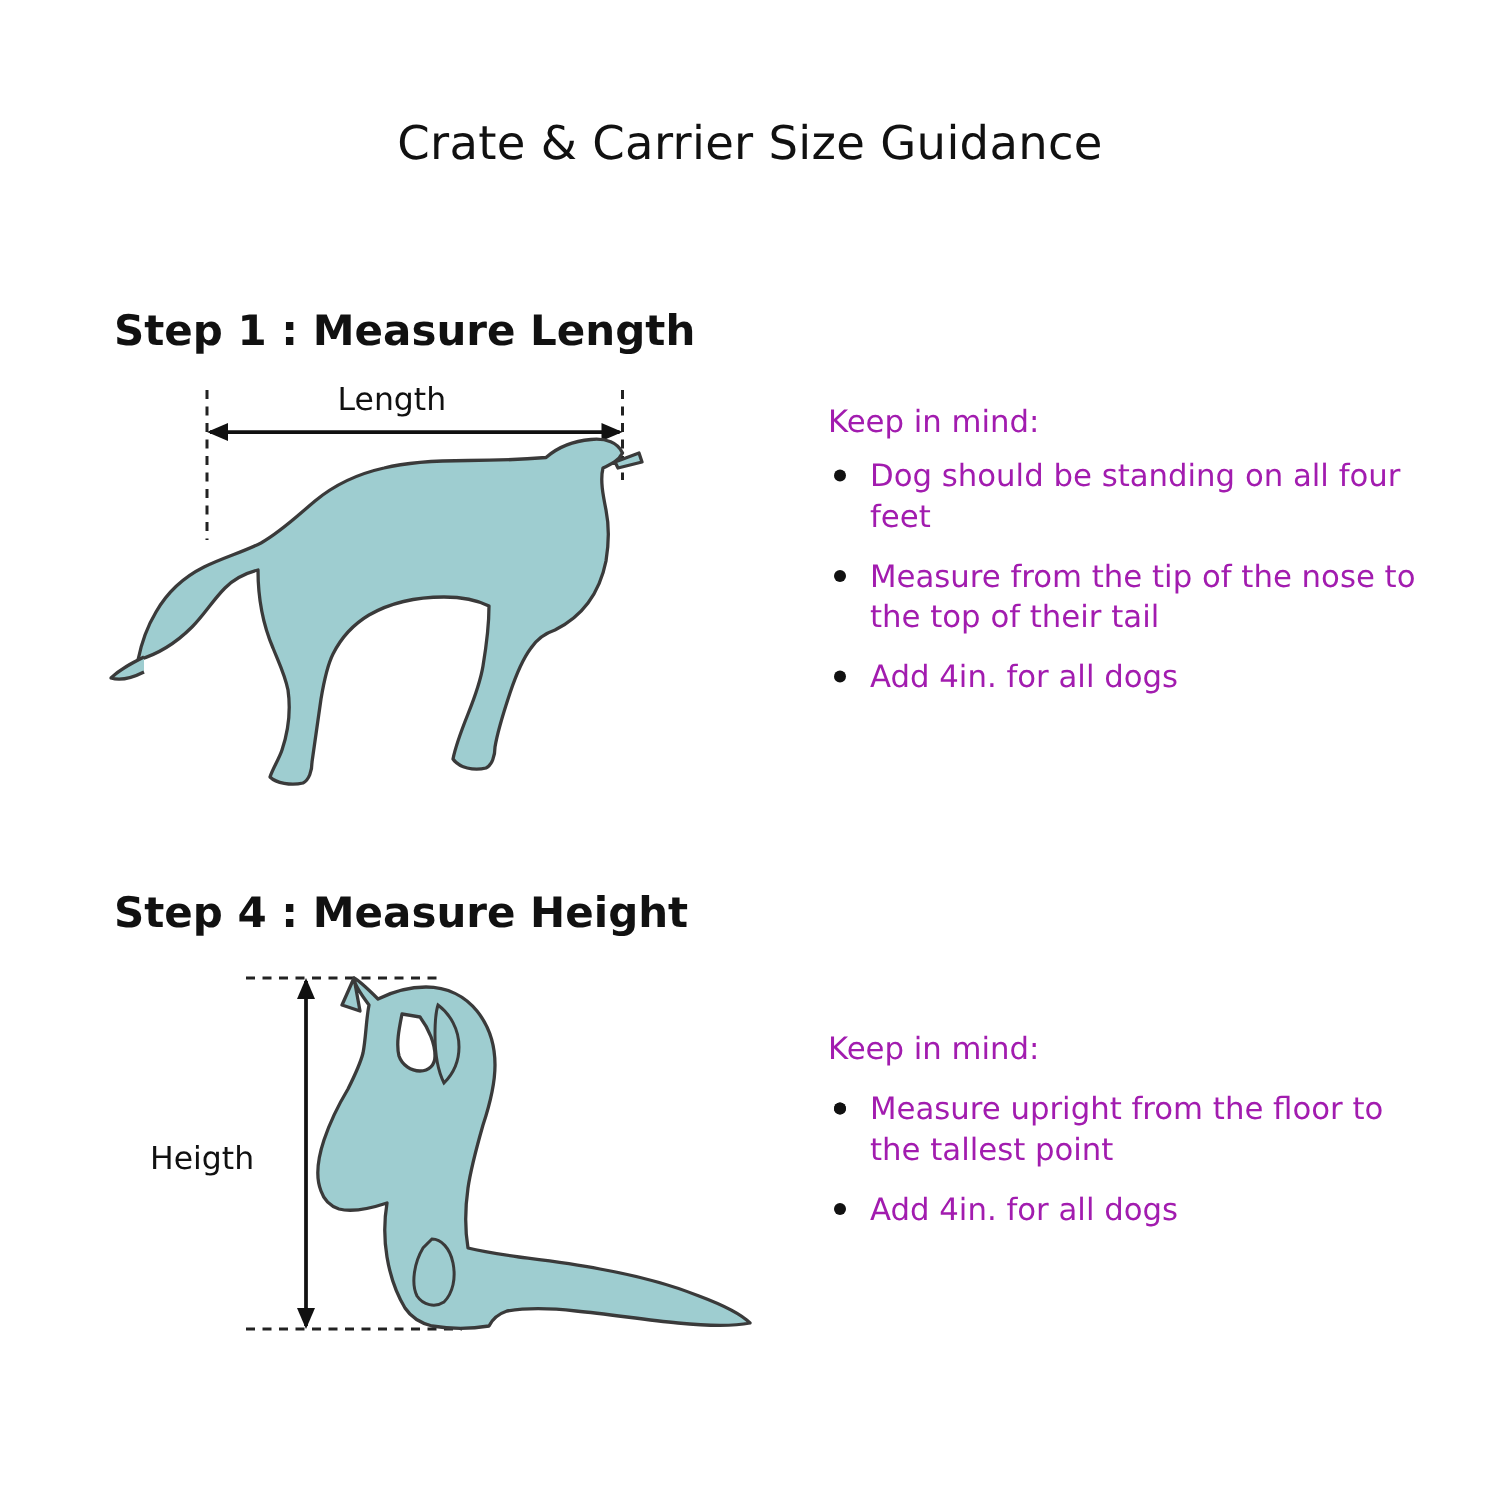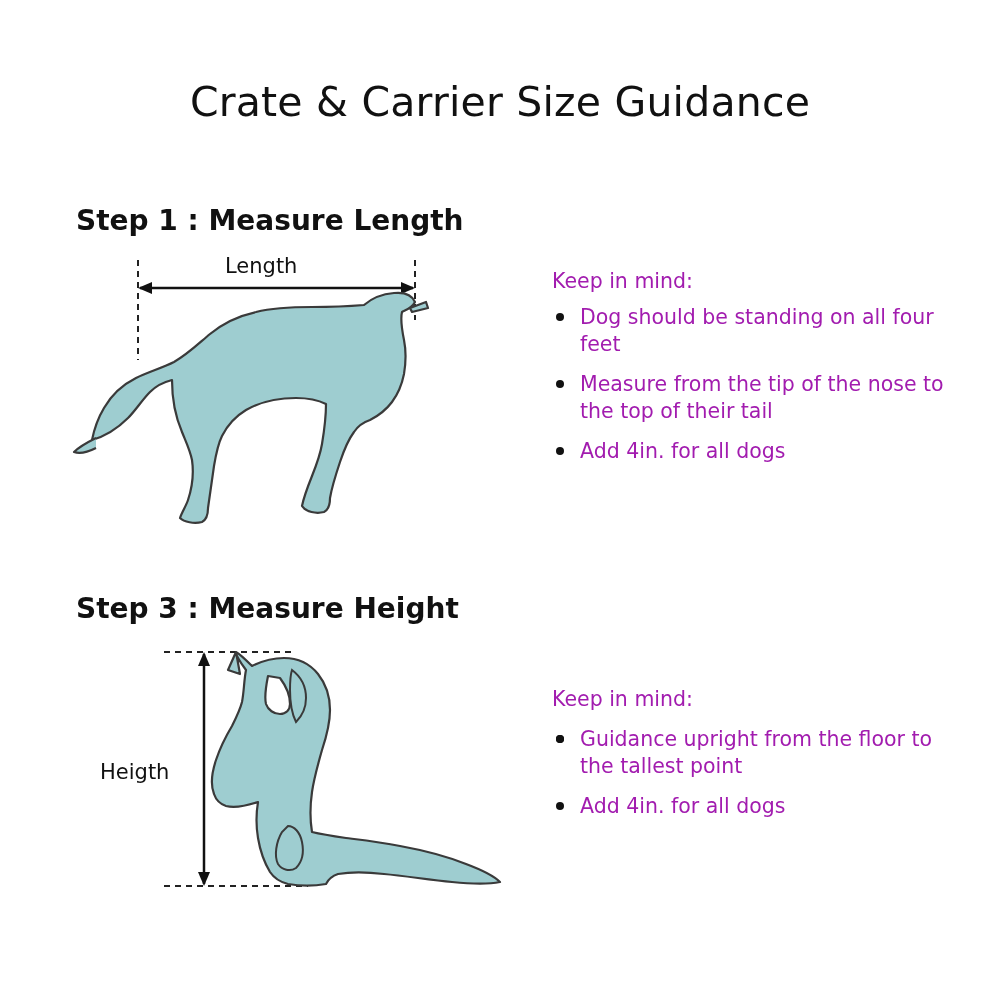--- a/index.html
+++ b/index.html
@@ -18,21 +18,21 @@
   #page {
     position: absolute;
     inset: 0;
   }
   .title {
     position: absolute;
     top: 78px;
     left: 0;
     width: 1000px;
     text-align: center;
-    font-size: 41px;
+    font-size: 31px;
     font-family: "DejaVu Sans", sans-serif;
     color: #111;
     letter-spacing: 0.2px;
   }
   .step-heading {
     position: absolute;
     font-size: 28px;
     color: #111;
     white-space: nowrap;
     font-weight: bold;
@@ -139,21 +139,21 @@
         <span class="bullet-dot"></span>
         <span>Measure from the tip of the nose to the top of their tail</span>
       </li>
       <li class="bullet-item">
         <span class="bullet-dot"></span>
         <span>Add 4in. for all dogs</span>
       </li>
     </ul>
   </div>
 
-  <div class="step-heading" id="step2-heading">Step 3 : Measure Height</div>
+  <div class="step-heading" id="step2-heading">Step 4 : Measure Height</div>
 
   <div class="fig" id="fig2">
     <svg width="460" height="290" viewBox="0 0 460 290">
 
       <line x1="104" y1="22" x2="232" y2="22" stroke="#222" stroke-width="2" stroke-dasharray="6,5"></line>
       <line x1="104" y1="256" x2="248" y2="256" stroke="#222" stroke-width="2" stroke-dasharray="6,5"></line>
 
       <line x1="144" y1="24" x2="144" y2="254" stroke="#111" stroke-width="2.5"></line>
       <polygon points="144,22 138,36 150,36" fill="#111"></polygon>
       <polygon points="144,256 138,242 150,242" fill="#111"></polygon>
@@ -185,21 +185,21 @@
   </div>
 
   <div class="notes" id="notes2">
     <p class="notes-title">Keep in mind:</p>
     <ul class="bullet-list">
       <li class="bullet-item">
         <span class="bullet-dot"></span>
       </li>
       <li class="bullet-item">
         <span class="bullet-dot"></span>
-        <span>Guidance upright from the floor to the tallest point</span>
+        <span>Measure upright from the floor to the tallest point</span>
       </li>
       <li class="bullet-item">
         <span class="bullet-dot"></span>
         <span>Add 4in. for all dogs</span>
       </li>
     </ul>
   </div>
 
 </div>
 

